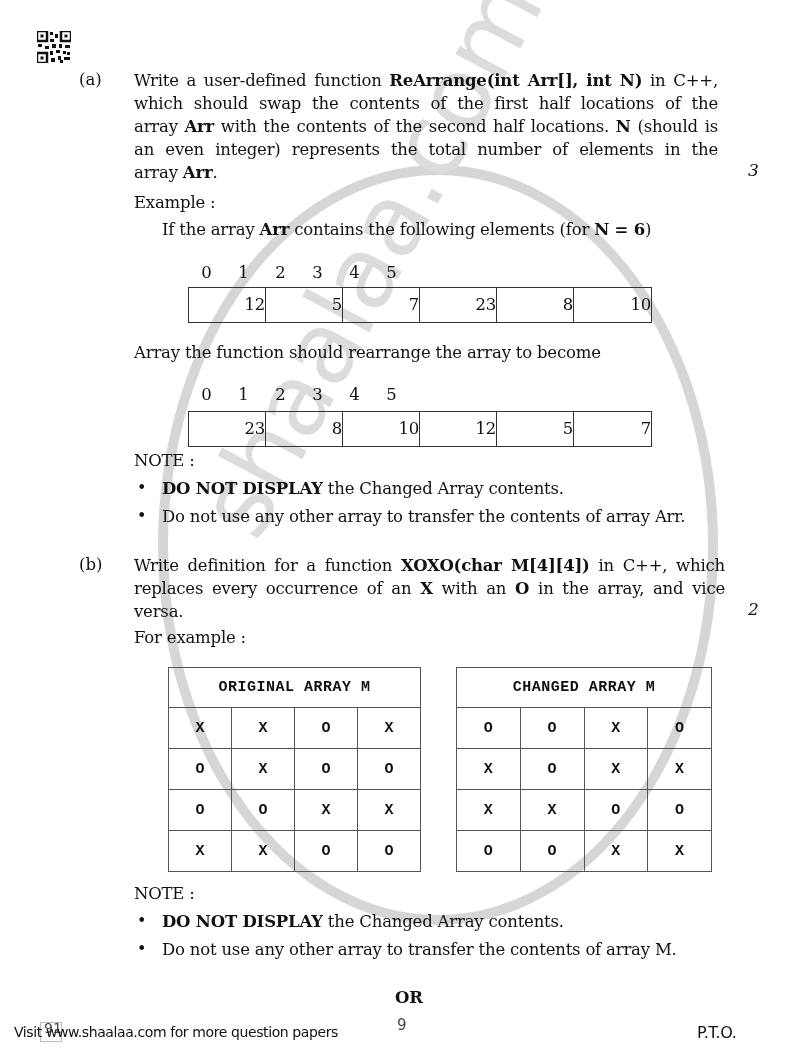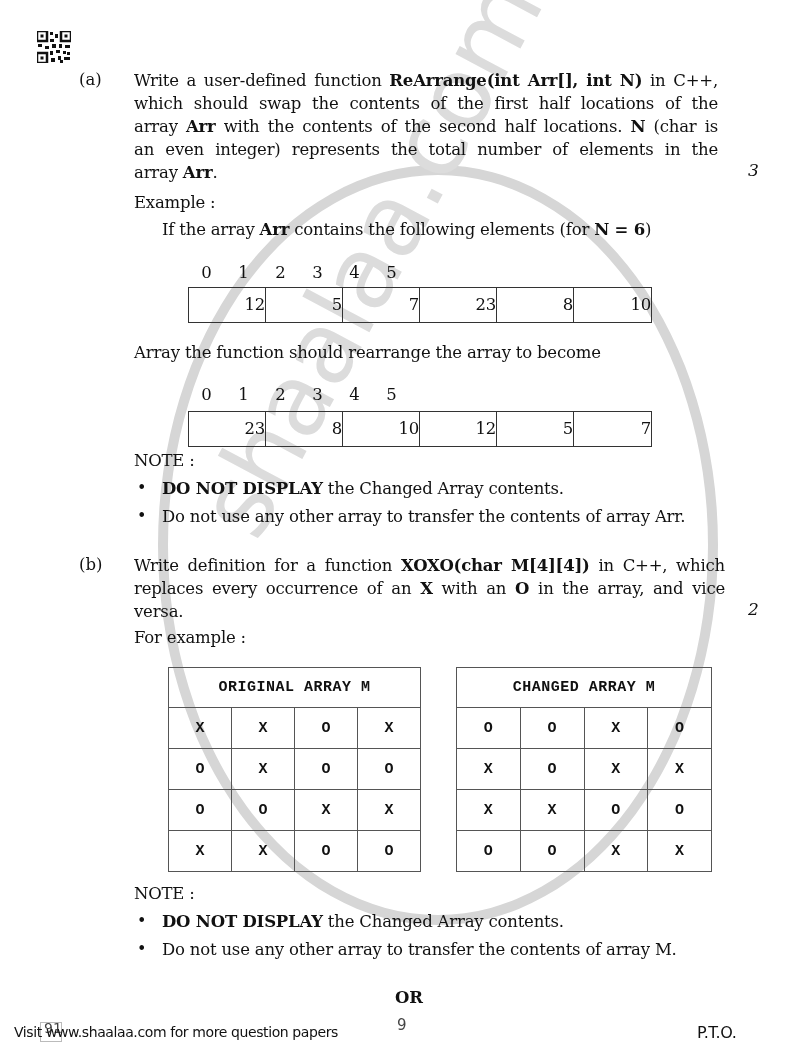--- a/index.html
+++ b/index.html
@@ -75,21 +75,21 @@
     <rect x="30" y="21" width="3" height="3" fill="#111"></rect>
       <rect x="23" y="29" width="3" height="3" fill="#111"></rect>
   </svg>
 
   <div class="abs label" style="left:79px; top:70px;">(a)</div>
   <div class="abs marks" style="left:748px; top:160px;">3</div>
 
   <div class="abs txt" style="left:134px; top:69px; width:584px;">
     <div class="just"><span>Write a user-defined function </span><b>ReArrange(int Arr[], int N)</b><span> in C++,</span></div>
     <div class="just"><span>which should swap the contents of the first half locations of the</span></div>
-    <div class="just"><span>array </span><b>Arr</b><span> with the contents of the second half locations. </span><b>N</b><span> (char is</span></div>
+    <div class="just"><span>array </span><b>Arr</b><span> with the contents of the second half locations. </span><b>N</b><span> (should is</span></div>
     <div class="just"><span>an even integer) represents the total number of elements in the</span></div>
     <div class="line"><span>array </span><b>Arr</b><span>.</span></div>
   </div>
 
   <div class="abs txt line" style="left:134px; top:191px;">Example :</div>
   <div class="abs txt line" style="left:134px; top:218px;margin-left:28px;"><span>If the array </span><b>Arr</b><span> contains the following elements (for </span><b>N = 6</b><span>)</span></div>
 
   <div class="abs idx-row txt" style="left:188px; top:261px;">
     <span>0</span>
       <span>1</span>

